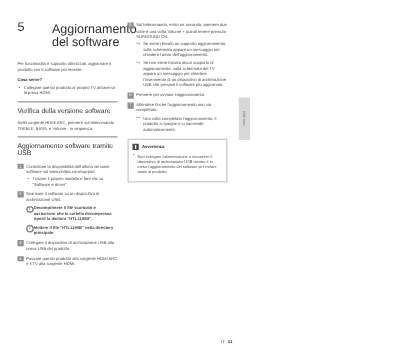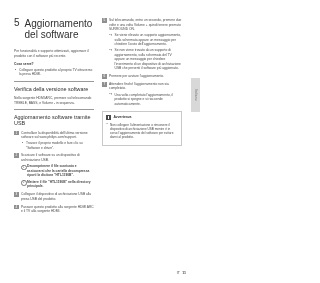--- a/index.html
+++ b/index.html
@@ -46,20 +46,21 @@
     font-size:10px;
     line-height:10px;
     color:#2f2f2f;
     font-weight:400;
   }
   .chapter-title{
     font-size:10px;
     line-height:11px;
     color:#2f2f2f;
     font-weight:400;
+    margin-left:17px;
   }
   
   .para{
     font-size:3.3px;
     line-height:4.6px;
     color:#4a4a4a;
     margin:0 0 4px 0;
     text-align:left;
   }
   .lead-label{

